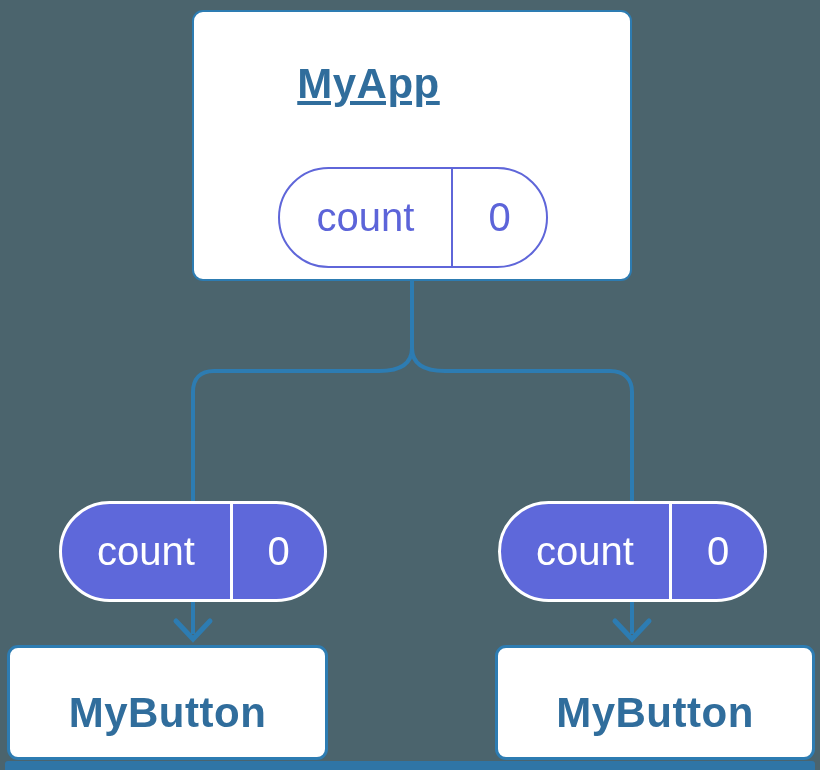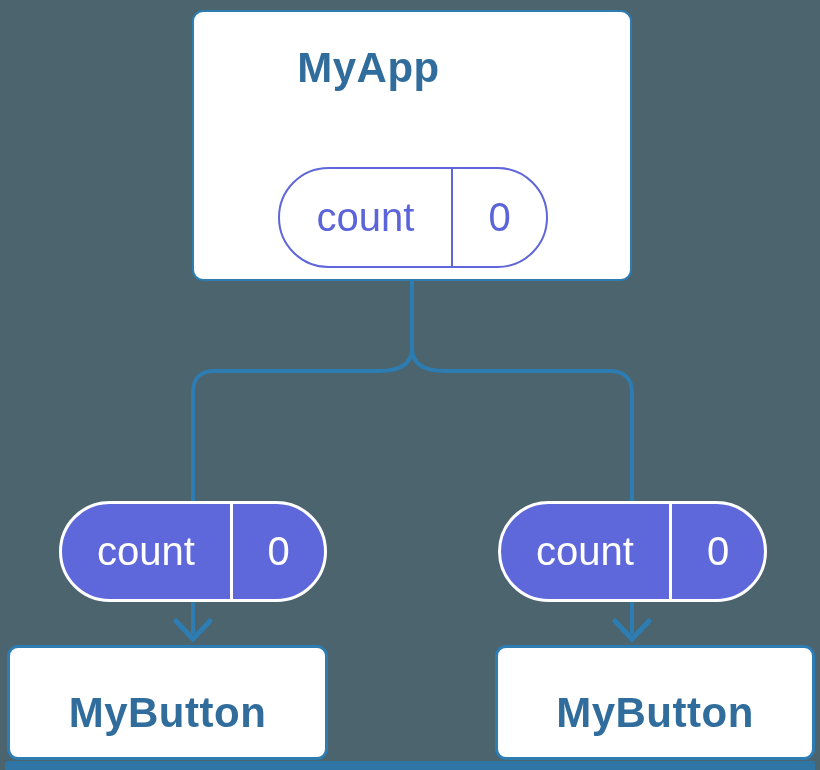--- a/index.html
+++ b/index.html
@@ -32,21 +32,21 @@
   .comp-node.child-right{left:495px; top:645px; width:320px; height:115px; }
 
   .comp-title{
     color:#306d9c;
     font-size:42px;
     font-weight:700;
     letter-spacing:0.5px;
     text-align:center;
   }
   .root-title{
-    left:192px; top:44px; width:353px; line-height:48px;
+    left:192px; top:60px; width:353px; line-height:48px;text-decoration:underline;
   }
   .child-title-wrap{
     width:100%; height:100%;
     display:flex; align-items:center; justify-content:center;
     padding-top:20px; box-sizing:border-box;
   }
 
   
   .pill{
     box-sizing:border-box;

